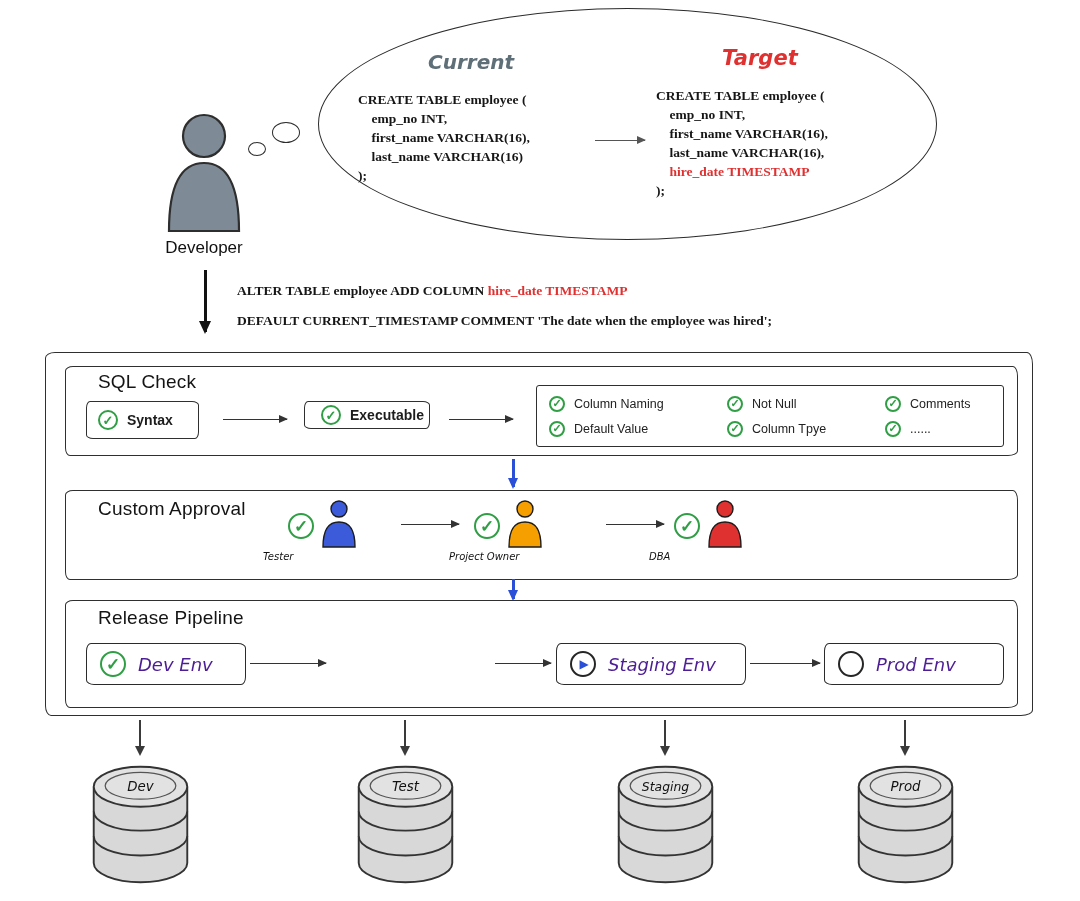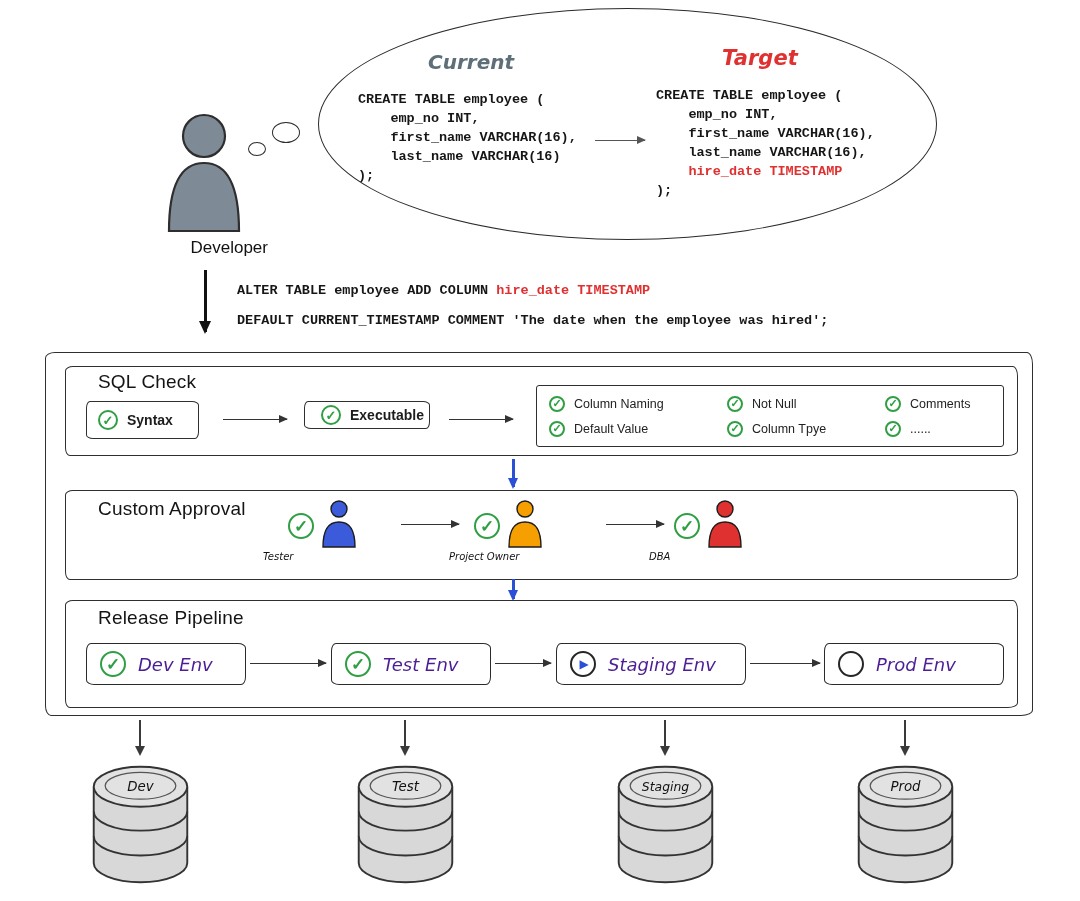--- a/index.html
+++ b/index.html
@@ -7,21 +7,21 @@
             font-family:"Liberation Sans",sans-serif; overflow:hidden; }
 
   .abs { position:absolute; }
 
   
   .box { position:absolute; border:1.6px solid #2f2f2f; background:#fff;
          border-radius:8px 5px 10px 5px / 5px 10px 5px 8px; box-sizing:border-box; }
 
   .sec-title { position:absolute; font-size:19px; font-weight:500; color:#141414; letter-spacing:.2px;margin-left:18px; }
 
-  .mono { font-family:Liberation Mono, monospace; font-weight:bold; color:#161616;
+  .mono { font-family:Liberation Serif, serif; font-weight:bold; color:#161616;
           font-size:13.5px; line-height:19px; white-space:pre; }
   .red  { color:#e03131; }
   .hand { font-family:"DejaVu Sans",sans-serif; font-style:italic; }
 
   
   .check { box-sizing:border-box; display:flex; align-items:center; justify-content:center;
            border:2px solid #2f9e44; border-radius:50%; color:#2f9e44; font-weight:bold;
            background:#fff; flex:none; line-height:1; }
   .check::before { content:"✓"; }
   .c16 { width:16px; height:16px; font-size:11px; }
@@ -101,21 +101,21 @@
     emp_no INT,
     first_name VARCHAR(16),
     last_name VARCHAR(16),
 </span><span class="red">    hire_date TIMESTAMP</span><span>
 );</span></div>
 
   <svg class="abs" style="left:158px; top:110px;" width="92" height="124" viewBox="0 0 92 124">
     <circle cx="46" cy="26" r="21" fill="#7e8b96" stroke="#2e2e2e" stroke-width="2.2"></circle>
     <path d="M11 121 C11 72 24 53 46 53 C68 53 81 72 81 121 Z" fill="#7e8b96" stroke="#2e2e2e" stroke-width="2.2"></path>
   </svg>
-  <div class="abs" style="left:140px; top:238px; width:128px; text-align:right; font-size:17px; color:#111;">Developer</div>
+  <div class="abs" style="left:140px; top:238px; width:128px; text-align:center; font-size:17px; color:#111;">Developer</div>
 
   <div class="ar ar-down thick" style="left:204px; top:270px; height:62px;"></div>
 
   <div class="abs mono" style="left:237px; top:281px;"><span>ALTER TABLE employee ADD COLUMN </span><span class="red">hire_date TIMESTAMP</span></div>
   <div class="abs mono" style="left:237px; top:311px;">DEFAULT CURRENT_TIMESTAMP COMMENT 'The date when the employee was hired';</div>
 
   <div class="box" style="left:45px; top:352px; width:988px; height:364px; border-radius:10px 6px 12px 6px / 6px 12px 6px 10px;"></div>
 
   <div class="box" style="left:65px; top:366px; width:953px; height:90px;">
     <div class="sec-title" style="left:14px; top:4px;">SQL Check</div>
@@ -204,24 +204,20 @@
   <div class="box" style="left:65px; top:600px; width:953px; height:108px;">
     <div class="sec-title" style="left:14px; top:6px;">Release Pipeline</div>
 
     <div class="stage-box" style="left:20px; top:42px; width:160px;">
       <span class="check c26"></span>
       <span class="stage-label">Dev Env</span>
     </div>
 
     <div class="ar ar-right" style="left:184px; top:62px; width:76px;"></div>
 
-    <div class="stage-box" style="left:265px; top:42px; width:160px;">
-      <span class="check c26"></span>
-      <span class="stage-label">Test Env</span>
-    </div>
 
     <div class="ar ar-right" style="left:429px; top:62px; width:56px;"></div>
 
     <div class="stage-box" style="left:490px; top:42px; width:190px;">
       <span class="status-circle play"></span>
       <span class="stage-label">Staging Env</span>
     </div>
 
     <div class="ar ar-right" style="left:684px; top:62px; width:70px;"></div>
 

